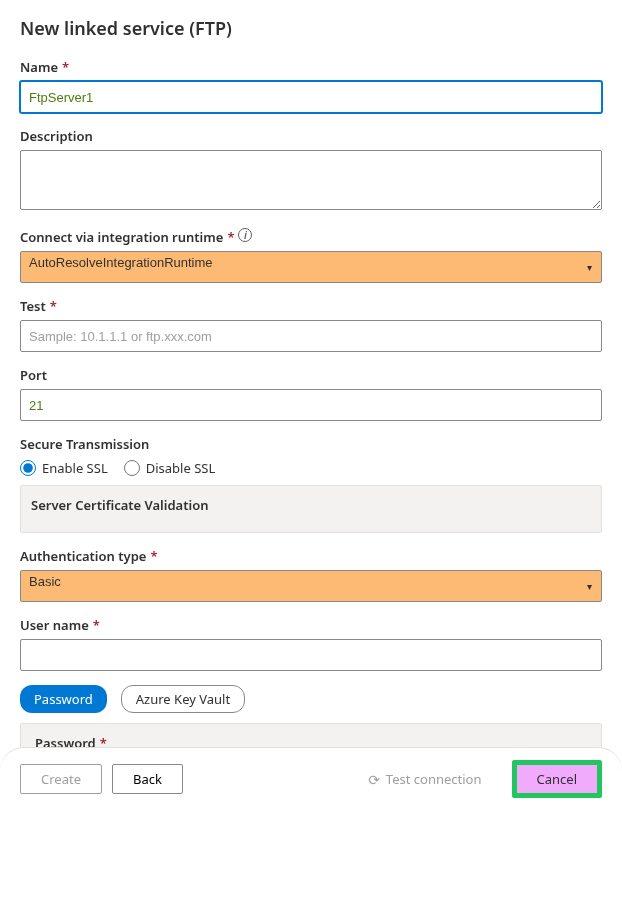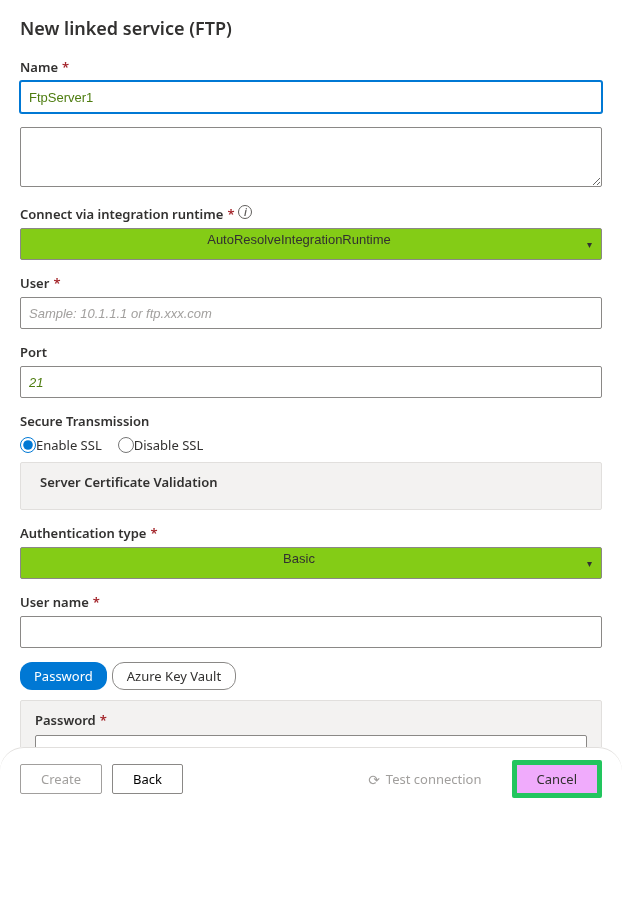--- a/index.html
+++ b/index.html
@@ -63,21 +63,20 @@
       height: 32px;
       padding: 0 8px;
       border: 1px solid #0078d4;
       border-radius: 2px;
       font-size: 13px;
       color: #4d7c0f;
       outline: none;
     }
     .text-input:not(.focused) {
       border: 1px solid #8a8886;
-      font-style: italic;
     }
     .text-input.focused {
       border: 1px solid #0078d4;
       box-shadow: 0 0 0 1px #0078d4;
     }
     .text-input::placeholder {
       color: #a19f9d;
     }
     .textarea-input {
       width: 100%;
@@ -96,25 +95,24 @@
       width: 100%;
     }
     .select-input {
       width: 100%;
       height: 32px;
       padding: 0 32px 10px 8px;
       border: 1px solid #8a8886;
       border-radius: 2px;
       font-size: 13px;
       color: #323130;
-      background: #84cc16;
+      background: #fdba74;
       appearance: none;
       cursor: pointer;
       outline: none;
-      text-align: center;
     }
     .select-chevron {
       position: absolute;
       right: 10px;
       top: 50%;
       transform: translateY(-50%);
       pointer-events: none;
       color: #323130;
       font-size: 10px;
     }
@@ -129,38 +127,39 @@
     }
     .radio-group {
       display: flex;
       align-items: center;
       gap: 16px;
       margin-bottom: 8px;
     }
     .radio-option {
       display: flex;
       align-items: center;
+      gap: 6px;
       cursor: pointer;
       justify-content: space-between;
     }
     .radio-input {
       width: 16px;
       height: 16px;
       accent-color: #0078d4;
       cursor: pointer;
     }
     .radio-label {
       font-size: 13px;
       color: #323130;
     }
     .cert-validation-box {
       background: #f3f2f1;
       border: 1px solid #e1dfdd;
       border-radius: 2px;
-      padding: 10px 19px;
+      padding: 10px 10px;
       margin-bottom: 14px;
     }
     .cert-validation-title {
       font-size: 13px;
       font-weight: 600;
       margin-bottom: 8px;
       color: #323130;
     }
     .password-tab-group {
       display: flex;
@@ -179,21 +178,21 @@
       font-family: inherit;
     }
     .tab-btn-inactive {
       background: transparent;
       color: #323130;
       border: 1px solid #8a8886;
       padding: 4px 14px;
       font-size: 13px;
       border-radius: 12px;
       cursor: pointer;
-      margin-left: 5px;
+      margin-left: 14px;
       font-family: inherit;
     }
     .password-section {
       background: #f3f2f1;
       border: 1px solid #e1dfdd;
       border-radius: 2px;
       padding: 10px 14px;
       margin-bottom: 14px;
     }
     .password-inner-label {
@@ -279,40 +278,43 @@
 
     <div class="field-group">
       <div class="field-label">
         <span>Name</span>
         <span class="required-star">*</span>
       </div>
       <input type="text" class="text-input focused" value="FtpServer1" style="">
     </div>
 
     <div class="field-group">
+      <div class="field-label">
+        <span>Description</span>
+      </div>
       <textarea class="textarea-input" style=""></textarea>
     </div>
 
     <div class="field-group">
       <div class="field-label">
         <span>Connect via integration runtime</span>
         <span class="required-star">*</span>
         <span class="info-icon">i</span>
       </div>
       <div class="select-wrapper">
         <select class="select-input">
           <option>AutoResolveIntegrationRuntime</option>
         </select>
         <span class="select-chevron">▾</span>
       </div>
     </div>
 
     <div class="field-group">
       <div class="field-label">
-        <span>User</span>
+        <span>Test</span>
         <span class="required-star">*</span>
       </div>
       <input type="text" class="text-input" placeholder="Sample: 10.1.1.1 or ftp.xxx.com" style="">
     </div>
 
     <div class="field-group">
       <div class="field-label">
         <span>Port</span>
       </div>
       <input type="text" class="text-input" value="21" style="">

